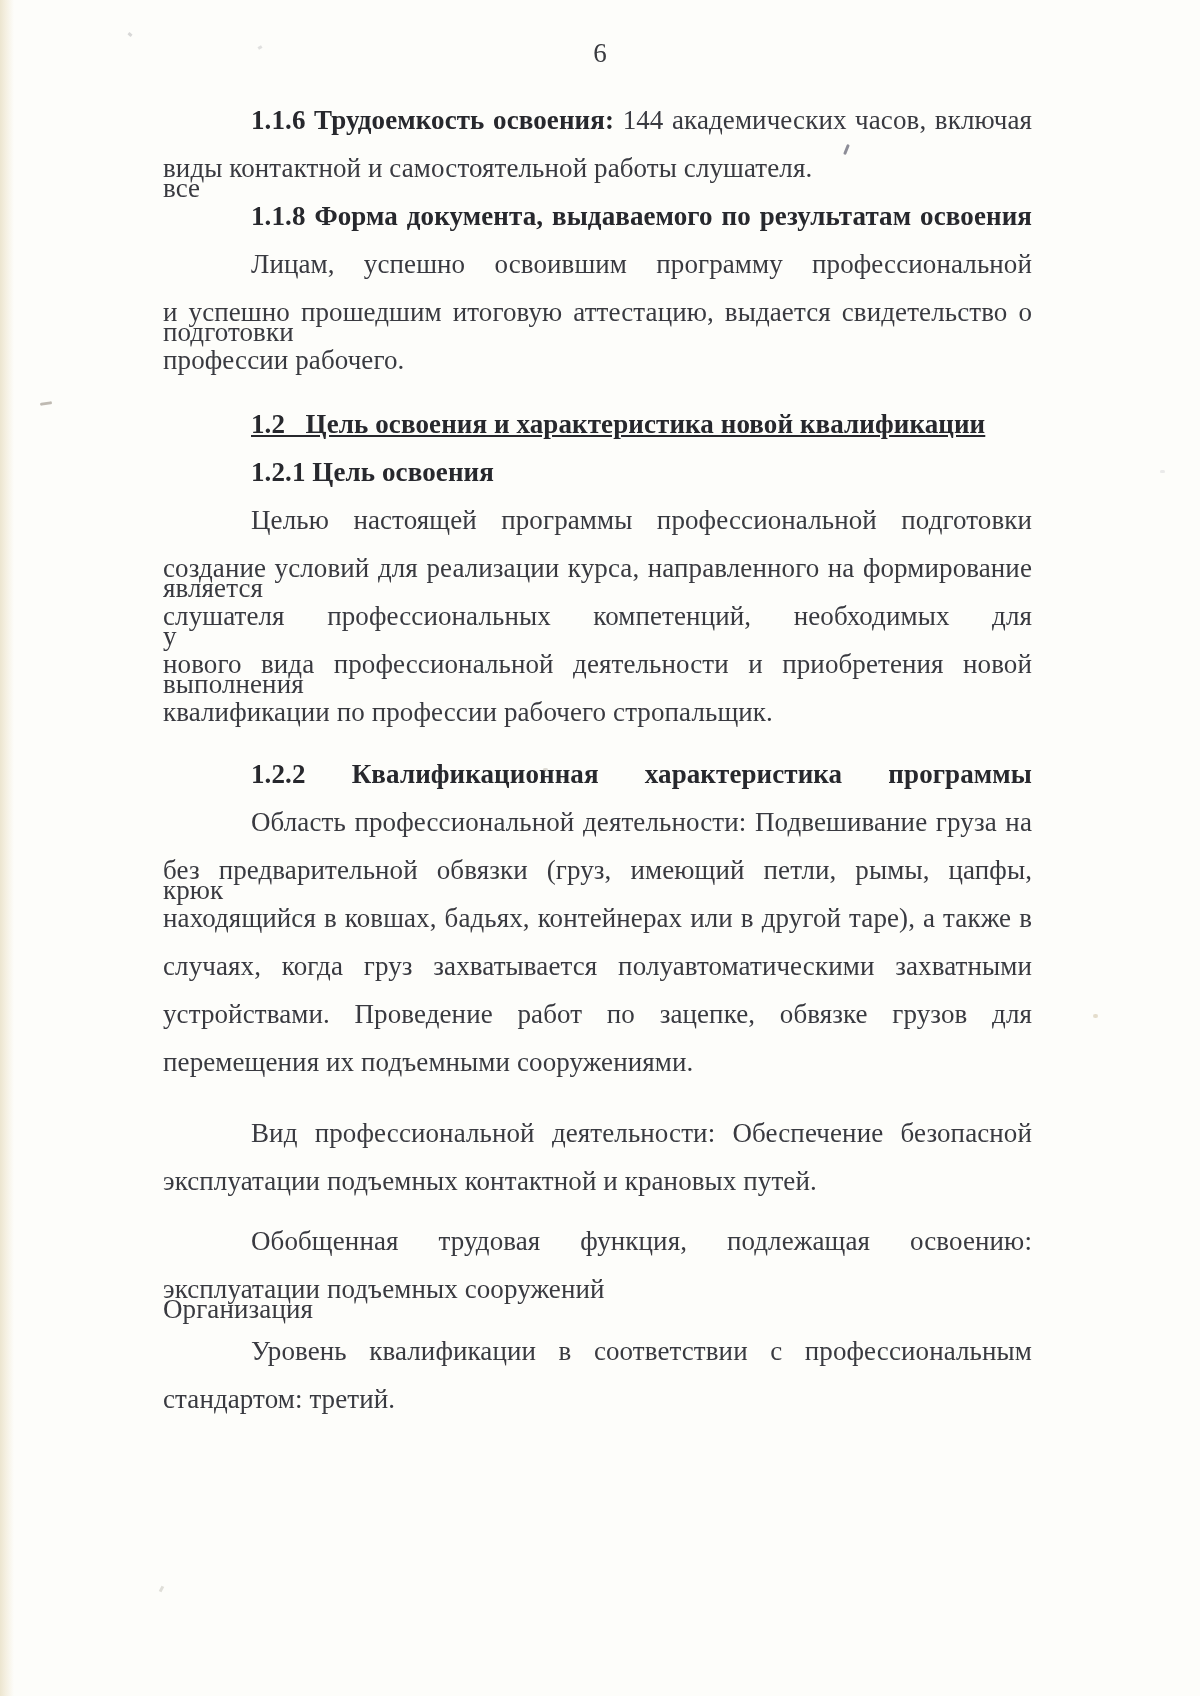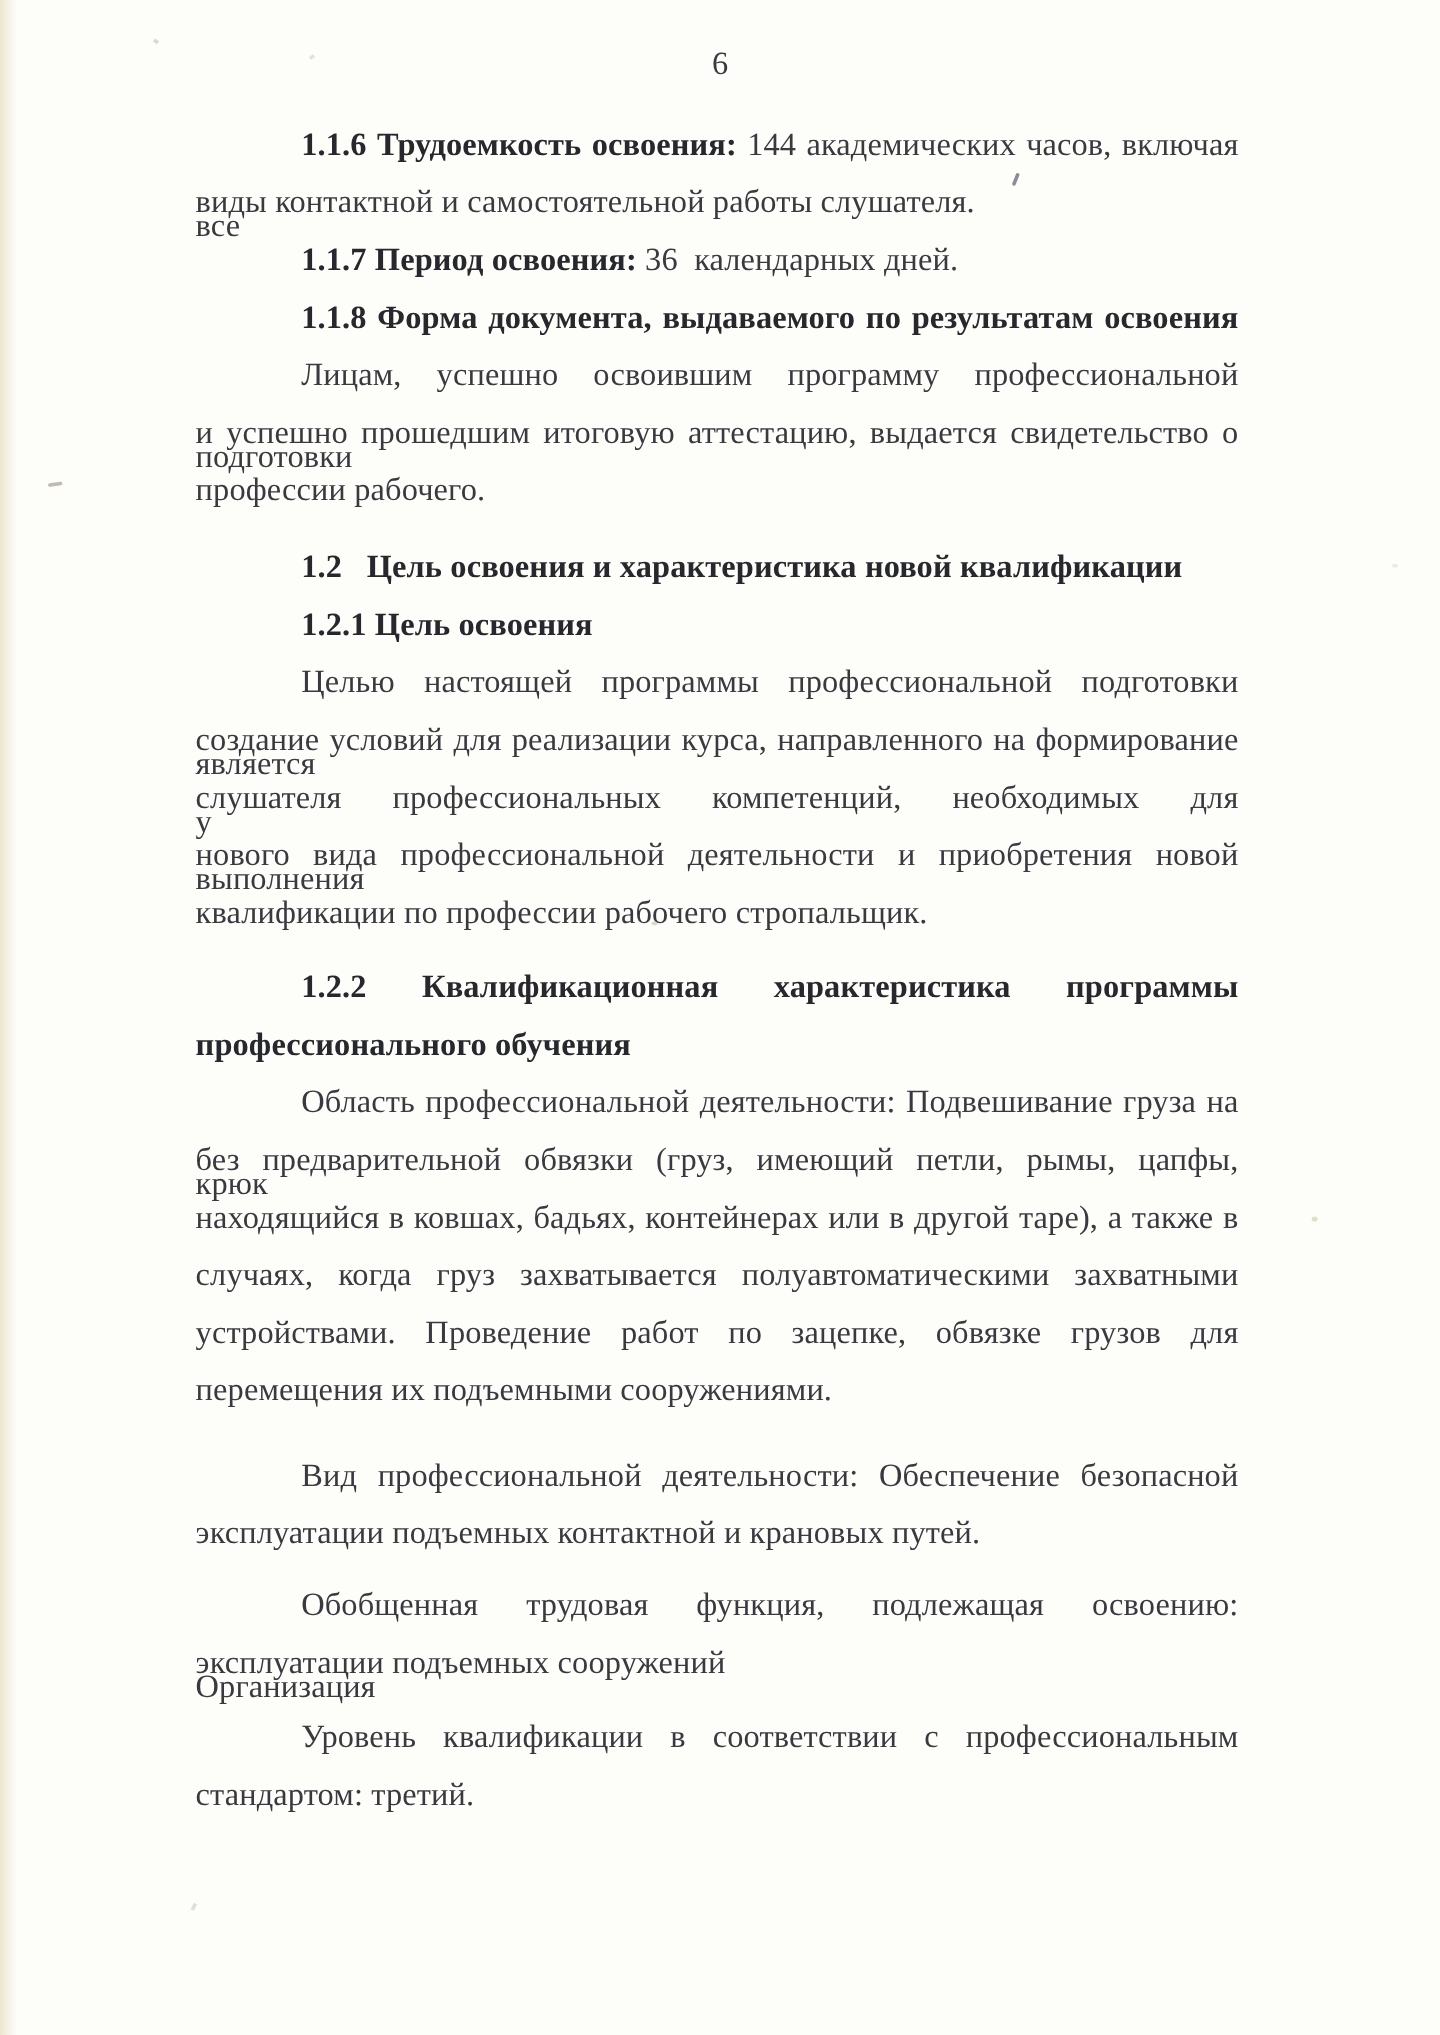--- a/index.html
+++ b/index.html
@@ -21,21 +21,21 @@
     position:absolute;left:163px;top:86px;width:869px;
     font-size:27px;color:#393a40;letter-spacing:.1px;
   }
   .ln{
     line-height:68px;height:48px;overflow:visible;
     text-align:justify;text-align-last:justify;
   }
   .end{text-align:left;text-align-last:left;}
   .ind{text-indent:88px;}
   .bold,.seg-b{font-weight:700;color:#27282d;}
-  .g16{margin-top:16px;}
+  .g16{margin-top:16px;text-decoration:underline;}
   .g14{margin-top:14px;}
   .g23{margin-top:23px;}
   .g12{margin-top:12px;}
   
   .art{position:absolute;pointer-events:none;}
   .dash{left:40px;top:402px;width:12px;height:3px;background:#a9a39a;transform:rotate(-8deg);opacity:.75;border-radius:2px;}
   .tick{left:845px;top:144px;width:3px;height:11px;background:#70707e;transform:rotate(22deg);border-radius:2px;opacity:.8;}
   .sp1{left:128px;top:33px;width:4px;height:3px;background:#c7c7c7;transform:rotate(40deg);opacity:.7;}
   .sp2{left:258px;top:46px;width:4px;height:3px;background:#cdcdcd;transform:rotate(-30deg);opacity:.6;}
   .sp3{left:543px;top:768px;width:5px;height:3px;background:#c6c2b8;opacity:.6;border-radius:2px;}
@@ -50,39 +50,37 @@
 
   <div class="edge"></div>
 
   <div class="pageno">6</div>
 
   <div class="content">
 
     <div class="ln ind"><span class="seg-b">1.1.6  Трудоемкость освоения:</span><span> 144 академических часов, включая все</span></div>
     <div class="ln end">виды контактной и самостоятельной работы слушателя.</div>
 
-    <div class="ln ind end"><span class="seg-b">1.1.7  Период освоения:</span><span> 36&nbsp; календарных дней.</span></div>
 
     <div class="ln ind bold">1.1.8 Форма документа, выдаваемого по результатам освоения</div>
 
     <div class="ln ind">Лицам, успешно освоившим программу профессиональной подготовки</div>
     <div class="ln">и успешно прошедшим итоговую аттестацию, выдается свидетельство о</div>
     <div class="ln end">профессии рабочего.</div>
 
     <div class="ln ind end bold g16">1.2&nbsp;&nbsp;&nbsp;Цель освоения и характеристика новой квалификации</div>
     <div class="ln ind end bold">1.2.1 Цель освоения</div>
 
     <div class="ln ind">Целью настоящей программы профессиональной подготовки является</div>
     <div class="ln">создание условий для реализации курса, направленного на формирование у</div>
     <div class="ln">слушателя профессиональных компетенций, необходимых для выполнения</div>
     <div class="ln">нового вида профессиональной деятельности и приобретения новой</div>
     <div class="ln end">квалификации по профессии рабочего стропальщик.</div>
 
     <div class="ln ind bold g14">1.2.2 Квалификационная характеристика программы</div>
-    <div class="ln end bold">профессионального обучения</div>
 
     <div class="ln ind">Область профессиональной деятельности: Подвешивание груза на крюк</div>
     <div class="ln">без предварительной обвязки (груз, имеющий петли, рымы, цапфы,</div>
     <div class="ln">находящийся в ковшах, бадьях, контейнерах или в другой таре), а также в</div>
     <div class="ln">случаях, когда груз захватывается полуавтоматическими захватными</div>
     <div class="ln">устройствами. Проведение работ по зацепке, обвязке грузов для</div>
     <div class="ln end">перемещения их подъемными сооружениями.</div>
 
     <div class="ln ind g23">Вид профессиональной деятельности: Обеспечение безопасной</div>
     <div class="ln end">эксплуатации подъемных контактной и крановых путей.</div>

